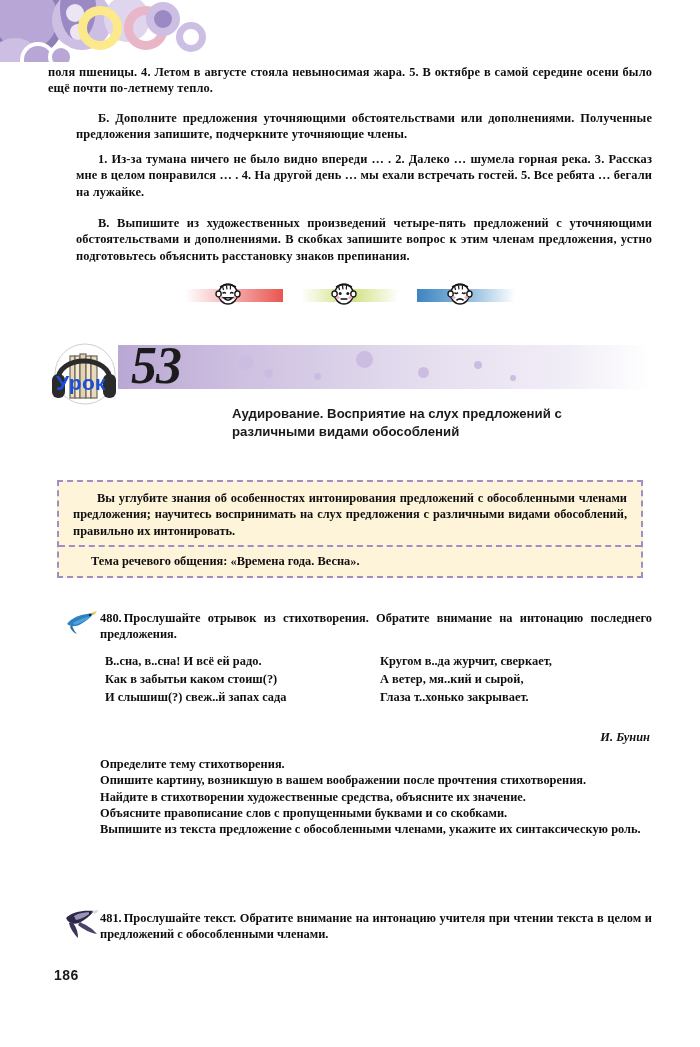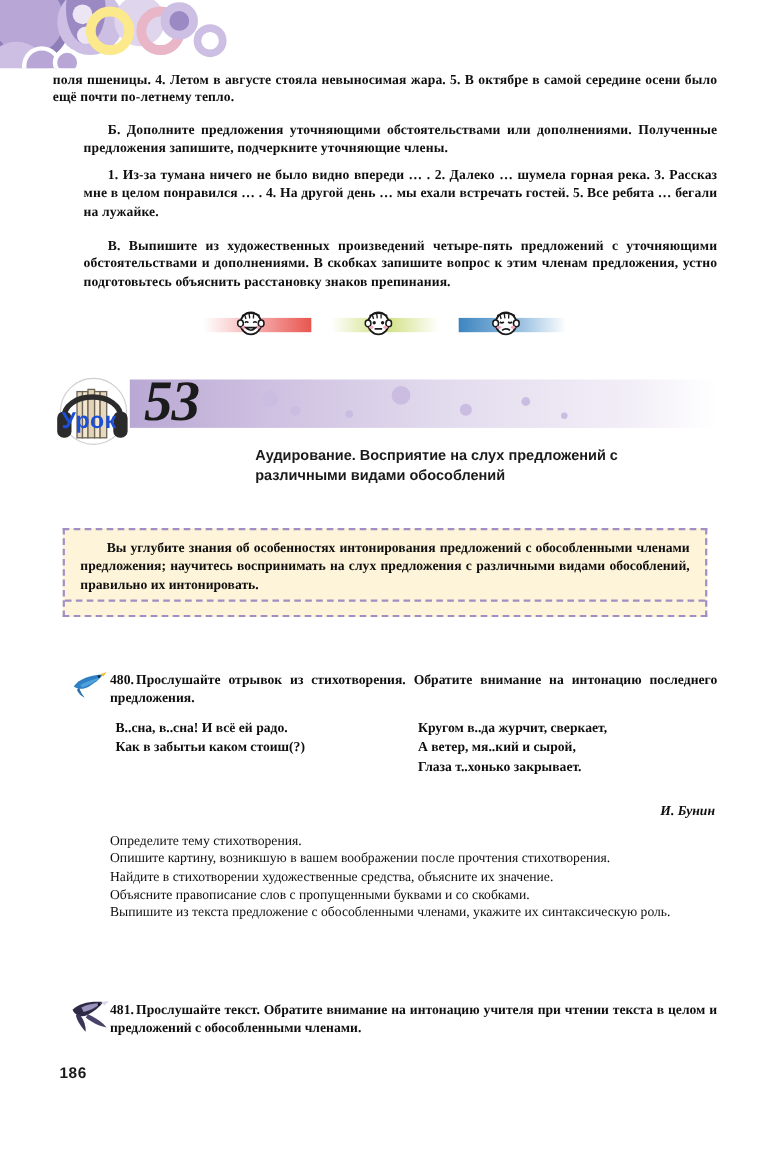--- a/index.html
+++ b/index.html
@@ -119,21 +119,21 @@
     white-space: nowrap;
   }
   .author {
     position: absolute; left: 105px; top: 730px; width: 545px;
     text-align: right; font-size: 12.4px; font-style: italic;
     font-weight: bold;
   }
 
   .tasks { position: absolute; left: 100px; top: 756px; width: 552px; }
   .tasks div.t {
-    font-size: 12.4px; line-height: 16.3px; font-weight: normal;
+    font-size: 12.4px; line-height: 16.3px; font-weight: bold;
     text-align: justify; margin: 0;
   }
 
   .pagenum {
     position: absolute; left: 54px; top: 967px;
     font-size: 14px; font-weight: bold;
     font-family: "Liberation Sans", sans-serif;
     color: #1a1a1a; letter-spacing: .5px;
   }
 </style>
@@ -254,37 +254,39 @@
   <rect x="6" y="34" width="13" height="24" rx="6" fill="#2b2b2b"></rect>
   <rect x="57" y="34" width="13" height="24" rx="6" fill="#2b2b2b"></rect>
 </svg>
 <div class="lesson-word">Урок</div>
 <div class="lesson-num">53</div>
 <div class="lesson-title">Аудирование. Восприятие на слух предложений с различными видами обособлений</div>
 
 <div class="aimbox">
   <p>Вы углубите знания об особенностях интонирования предложений с обособленными членами предложения; научитесь воспринимать на слух предложения с различными видами обособлений, правильно их интонировать.</p>
   <div class="aim-div"></div>
+  <p class="theme">Тема речевого общения: «Времена года. Весна».</p>
 </div>
 
 <svg class="ex-icon" style="left:64px;top:608px;" viewBox="0 0 34 30">
   <path d="M3 16 C8 9 18 6 30 5 C26 10 22 13 17 16 C12 19 7 19 3 16 Z" fill="#2f7fc4"></path>
   <path d="M9 15 C13 12 20 10 27 8 C23 12 17 15 11 17 Z" fill="#4ea3dc"></path>
   <path d="M27 5 L33 3 L30 7 Z" fill="#f2c230"></path>
   <path d="M8 17 C9 21 11 24 13 26 C10 25 7 22 6 19 Z" fill="#2a6fae"></path>
   <circle cx="26" cy="7" r="1.2" fill="#10243a"></circle>
 </svg>
 <div class="ex" style="top:610px;">
   <p><span class="num">480.</span><span>Прослушайте отрывок из стихотворения. Обратите внимание на интонацию последнего предложения.</span></p>
 </div>
 
 <div class="poem">
   <div class="pcol left">
     <div class="line">В..сна, в..сна! И всё ей радо.</div>
     <div class="line">Как в забытьи каком стоиш(?)</div>
+    <div class="line">И слышиш(?) свеж..й запах сада</div>
   </div>
   <div class="pcol right">
     <div class="line">Кругом в..да журчит, сверкает,</div>
     <div class="line">А ветер, мя..кий и сырой,</div>
     <div class="line">Глаза т..хонько закрывает.</div>
   </div>
 </div>
 <div class="author">И. Бунин</div>
 
 <div class="tasks">

